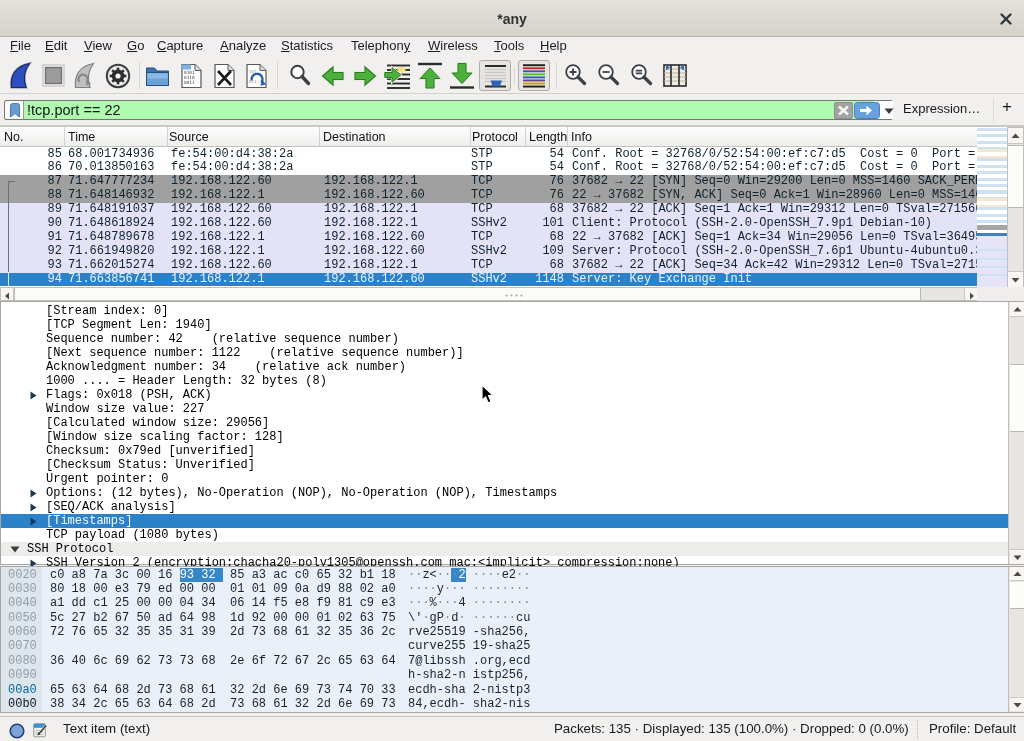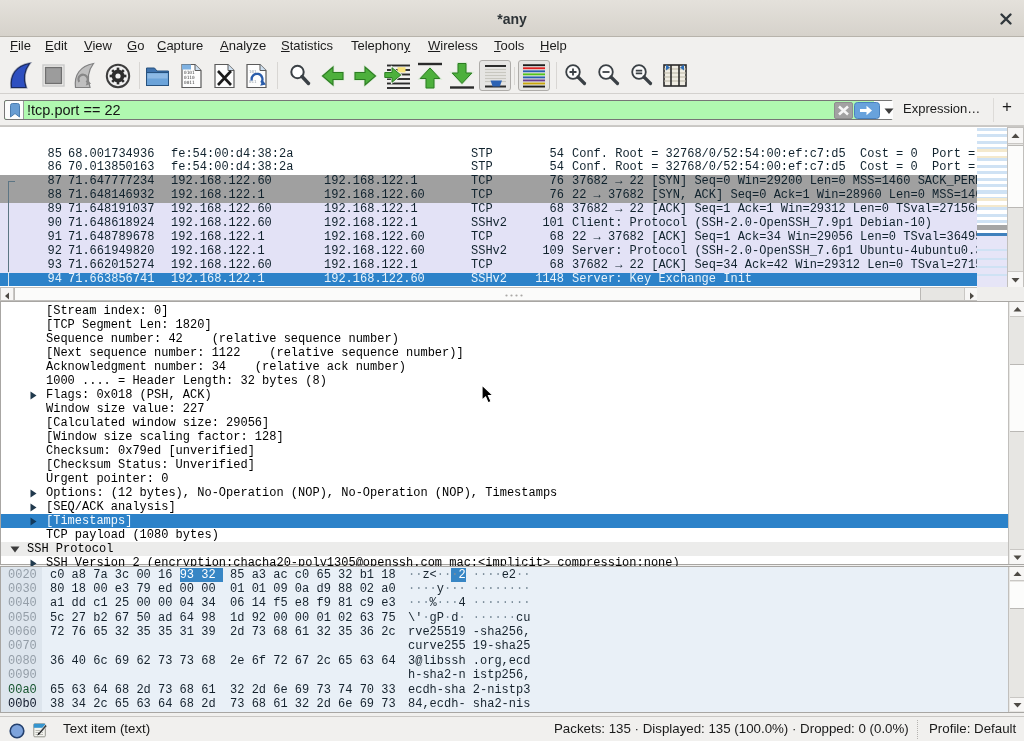--- a/index.html
+++ b/index.html
@@ -199,20 +199,35 @@
       </svg>
     <svg class="abs" style="left:878px;top:6px;" width="12" height="8" viewBox="0 0 12 8">
         <path d="M1.5 1.5 h9 l-4.5 5.5 z" fill="#3c3c3c"></path>
       </svg>
   </div>
   <div class="abs" style="left:903px;top:7px;font-size:13px;color:#1b1b1b;">Expression…</div>
   <div class="abs" style="left:993px;top:4px;width:1px;height:24px;background:#dddbd8;"></div>
   <div class="abs" style="left:1002px;top:3px;font-size:17px;color:#1b1b1b;">+</div>
 </div>
 <div class="abs" style="left:0;top:126px;width:1024px;height:174px;background:#ffffff;border-top:1px solid #c9c7c4;">
+<div class="abs" style="left:0;top:0;width:977px;height:20px;background:linear-gradient(#fdfdfd,#eeeeec);border-bottom:1px solid #c2c2c2;">
+<span class="abs" style="left:4px;top:3px;font-size:12.5px;color:#111;">No.</span>
+<span class="abs" style="left:68px;top:3px;font-size:12.5px;color:#111;">Time</span>
+<span class="abs" style="left:169px;top:3px;font-size:12.5px;color:#111;">Source</span>
+<span class="abs" style="left:323px;top:3px;font-size:12.5px;color:#111;">Destination</span>
+<span class="abs" style="left:472px;top:3px;font-size:12.5px;color:#111;">Protocol</span>
+<span class="abs" style="left:529px;top:3px;font-size:12.5px;color:#111;">Length</span>
+<span class="abs" style="left:571px;top:3px;font-size:12.5px;color:#111;">Info</span>
+<div class="abs" style="left:64px;top:0;width:1px;height:19px;background:#d2d2d2;"></div>
+<div class="abs" style="left:167px;top:0;width:1px;height:19px;background:#d2d2d2;"></div>
+<div class="abs" style="left:319px;top:0;width:1px;height:19px;background:#d2d2d2;"></div>
+<div class="abs" style="left:470px;top:0;width:1px;height:19px;background:#d2d2d2;"></div>
+<div class="abs" style="left:525px;top:0;width:1px;height:19px;background:#d2d2d2;"></div>
+<div class="abs" style="left:567px;top:0;width:1px;height:19px;background:#d2d2d2;"></div>
+</div>
 <div class="abs mono nw" style="left:0;top:20.5px;width:977px;height:13.9px;background:#ffffff;color:#10222d;font-size:12px;line-height:13.9px;overflow:hidden;"><span class="abs" style="left:0;top:0;width:62px;text-align:right;">85</span><span class="abs" style="left:68px;top:0;">68.001734936</span><span class="abs" style="left:171px;top:0;">fe:54:00:d4:38:2a</span><span class="abs" style="left:324px;top:0;"></span><span class="abs" style="left:471px;top:0;">STP</span><span class="abs" style="left:495px;top:0;width:69px;text-align:right;">54</span><span class="abs" style="left:572px;top:0;">Conf. Root = 32768/0/52:54:00:ef:c7:d5  Cost = 0  Port = 1</span></div>
 <div class="abs mono nw" style="left:0;top:34.4px;width:977px;height:13.9px;background:#ffffff;color:#10222d;font-size:12px;line-height:13.9px;overflow:hidden;"><span class="abs" style="left:0;top:0;width:62px;text-align:right;">86</span><span class="abs" style="left:68px;top:0;">70.013850163</span><span class="abs" style="left:171px;top:0;">fe:54:00:d4:38:2a</span><span class="abs" style="left:324px;top:0;"></span><span class="abs" style="left:471px;top:0;">STP</span><span class="abs" style="left:495px;top:0;width:69px;text-align:right;">54</span><span class="abs" style="left:572px;top:0;">Conf. Root = 32768/0/52:54:00:ef:c7:d5  Cost = 0  Port = 1</span></div>
 <div class="abs mono nw" style="left:0;top:48.3px;width:977px;height:13.9px;background:#a0a0a0;color:#10222d;font-size:12px;line-height:13.9px;overflow:hidden;"><span class="abs" style="left:0;top:0;width:62px;text-align:right;">87</span><span class="abs" style="left:68px;top:0;">71.647777234</span><span class="abs" style="left:171px;top:0;">192.168.122.60</span><span class="abs" style="left:324px;top:0;">192.168.122.1</span><span class="abs" style="left:471px;top:0;">TCP</span><span class="abs" style="left:495px;top:0;width:69px;text-align:right;">76</span><span class="abs" style="left:572px;top:0;">37682 → 22 [SYN] Seq=0 Win=29200 Len=0 MSS=1460 SACK_PERM</span></div>
 <div class="abs mono nw" style="left:0;top:62.2px;width:977px;height:13.9px;background:#a0a0a0;color:#10222d;font-size:12px;line-height:13.9px;overflow:hidden;"><span class="abs" style="left:0;top:0;width:62px;text-align:right;">88</span><span class="abs" style="left:68px;top:0;">71.648146932</span><span class="abs" style="left:171px;top:0;">192.168.122.1</span><span class="abs" style="left:324px;top:0;">192.168.122.60</span><span class="abs" style="left:471px;top:0;">TCP</span><span class="abs" style="left:495px;top:0;width:69px;text-align:right;">76</span><span class="abs" style="left:572px;top:0;">22 → 37682 [SYN, ACK] Seq=0 Ack=1 Win=28960 Len=0 MSS=146</span></div>
 <div class="abs mono nw" style="left:0;top:76.1px;width:977px;height:13.9px;background:#e3e2f6;color:#10222d;font-size:12px;line-height:13.9px;overflow:hidden;"><span class="abs" style="left:0;top:0;width:62px;text-align:right;">89</span><span class="abs" style="left:68px;top:0;">71.648191037</span><span class="abs" style="left:171px;top:0;">192.168.122.60</span><span class="abs" style="left:324px;top:0;">192.168.122.1</span><span class="abs" style="left:471px;top:0;">TCP</span><span class="abs" style="left:495px;top:0;width:69px;text-align:right;">68</span><span class="abs" style="left:572px;top:0;">37682 → 22 [ACK] Seq=1 Ack=1 Win=29312 Len=0 TSval=271566</span></div>
 <div class="abs mono nw" style="left:0;top:90.0px;width:977px;height:13.9px;background:#e3e2f6;color:#10222d;font-size:12px;line-height:13.9px;overflow:hidden;"><span class="abs" style="left:0;top:0;width:62px;text-align:right;">90</span><span class="abs" style="left:68px;top:0;">71.648618924</span><span class="abs" style="left:171px;top:0;">192.168.122.60</span><span class="abs" style="left:324px;top:0;">192.168.122.1</span><span class="abs" style="left:471px;top:0;">SSHv2</span><span class="abs" style="left:495px;top:0;width:69px;text-align:right;">101</span><span class="abs" style="left:572px;top:0;">Client: Protocol (SSH-2.0-OpenSSH_7.9p1 Debian-10)</span></div>
 <div class="abs mono nw" style="left:0;top:103.9px;width:977px;height:13.9px;background:#e3e2f6;color:#10222d;font-size:12px;line-height:13.9px;overflow:hidden;"><span class="abs" style="left:0;top:0;width:62px;text-align:right;">91</span><span class="abs" style="left:68px;top:0;">71.648789678</span><span class="abs" style="left:171px;top:0;">192.168.122.1</span><span class="abs" style="left:324px;top:0;">192.168.122.60</span><span class="abs" style="left:471px;top:0;">TCP</span><span class="abs" style="left:495px;top:0;width:69px;text-align:right;">68</span><span class="abs" style="left:572px;top:0;">22 → 37682 [ACK] Seq=1 Ack=34 Win=29056 Len=0 TSval=36495</span></div>
 <div class="abs mono nw" style="left:0;top:117.8px;width:977px;height:13.9px;background:#e3e2f6;color:#10222d;font-size:12px;line-height:13.9px;overflow:hidden;"><span class="abs" style="left:0;top:0;width:62px;text-align:right;">92</span><span class="abs" style="left:68px;top:0;">71.661949820</span><span class="abs" style="left:171px;top:0;">192.168.122.1</span><span class="abs" style="left:324px;top:0;">192.168.122.60</span><span class="abs" style="left:471px;top:0;">SSHv2</span><span class="abs" style="left:495px;top:0;width:69px;text-align:right;">109</span><span class="abs" style="left:572px;top:0;">Server: Protocol (SSH-2.0-OpenSSH_7.6p1 Ubuntu-4ubuntu0.3</span></div>
 <div class="abs mono nw" style="left:0;top:131.7px;width:977px;height:13.9px;background:#e3e2f6;color:#10222d;font-size:12px;line-height:13.9px;overflow:hidden;"><span class="abs" style="left:0;top:0;width:62px;text-align:right;">93</span><span class="abs" style="left:68px;top:0;">71.662015274</span><span class="abs" style="left:171px;top:0;">192.168.122.60</span><span class="abs" style="left:324px;top:0;">192.168.122.1</span><span class="abs" style="left:471px;top:0;">TCP</span><span class="abs" style="left:495px;top:0;width:69px;text-align:right;">68</span><span class="abs" style="left:572px;top:0;">37682 → 22 [ACK] Seq=34 Ack=42 Win=29312 Len=0 TSval=2715</span></div>
 <div class="abs mono nw" style="left:0;top:145.6px;width:977px;height:13.9px;background:#2c82c9;color:#e8f3fb;font-size:12px;line-height:13.9px;overflow:hidden;"><span class="abs" style="left:0;top:0;width:62px;text-align:right;">94</span><span class="abs" style="left:68px;top:0;">71.663856741</span><span class="abs" style="left:171px;top:0;">192.168.122.1</span><span class="abs" style="left:324px;top:0;">192.168.122.60</span><span class="abs" style="left:471px;top:0;">SSHv2</span><span class="abs" style="left:495px;top:0;width:69px;text-align:right;">1148</span><span class="abs" style="left:572px;top:0;">Server: Key Exchange Init</span></div>
@@ -257,21 +272,21 @@
         </svg>
  </div>
  <div class="abs" style="left:963px;top:0;width:13px;height:12px;background:#f7f6f5;border-left:1px solid #c9c7c4;"><svg width="13" height="12">
           <path d="M5 2.5 L9 6 L5 9.5 z" fill="#4e4a45"></path>
         </svg></div>
 </div>
 <div class="abs" style="left:977px;top:160px;width:47px;height:14px;background:#efeeec;"></div>
 </div>
 <div class="abs" style="left:0;top:301px;width:1024px;height:264px;background:#ffffff;border:1px solid #a8a6a3;">
 <div class="abs mono nw" style="left:45px;top:1.5px;font-size:12px;line-height:14px;color:#000000;">[Stream index: 0]</div>
-<div class="abs mono nw" style="left:45px;top:15.5px;font-size:12px;line-height:14px;color:#000000;">[TCP Segment Len: 1820]</div>
+<div class="abs mono nw" style="left:45px;top:15.5px;font-size:12px;line-height:14px;color:#000000;">[TCP Segment Len: 1940]</div>
 <div class="abs mono nw" style="left:45px;top:29.5px;font-size:12px;line-height:14px;color:#000000;">Sequence number: 42    (relative sequence number)</div>
 <div class="abs mono nw" style="left:45px;top:43.5px;font-size:12px;line-height:14px;color:#000000;">[Next sequence number: 1122    (relative sequence number)]</div>
 <div class="abs mono nw" style="left:45px;top:57.5px;font-size:12px;line-height:14px;color:#000000;">Acknowledgment number: 34    (relative ack number)</div>
 <div class="abs mono nw" style="left:45px;top:71.5px;font-size:12px;line-height:14px;color:#000000;">1000 .... = Header Length: 32 bytes (8)</div>
 <svg class="abs" style="left:29px;top:88.5px;" width="7" height="9">
       <path d="M0.5 0.5 v8 l6 -4 z" fill="#20394d"></path>
     </svg>
 <div class="abs mono nw" style="left:45px;top:85.5px;font-size:12px;line-height:14px;color:#000000;">Flags: 0x018 (PSH, ACK)</div>
 <div class="abs mono nw" style="left:45px;top:99.5px;font-size:12px;line-height:14px;color:#000000;">Window size value: 227</div>
 <div class="abs mono nw" style="left:45px;top:113.5px;font-size:12px;line-height:14px;color:#000000;">[Calculated window size: 29056]</div>
@@ -339,24 +354,24 @@
 <div class="abs mono nw" style="left:7px;top:43.75px;font-size:12px;line-height:14.35px;color:#949ea8;">0050</div>
 <div class="abs mono nw" style="left:49px;top:43.75px;font-size:12px;line-height:14.35px;color:#16232e;">5c 27 b2 67 50 ad 64 98  1d 92 00 00 01 02 63 75</div>
 <div class="abs mono nw" style="left:407px;top:43.75px;font-size:12px;line-height:14.35px;color:#16232e;">\'<span style="color:#7e8f9c;">·</span>gP<span style="color:#7e8f9c;">·</span>d<span style="color:#7e8f9c;">·</span> <span style="color:#7e8f9c;">·</span><span style="color:#7e8f9c;">·</span><span style="color:#7e8f9c;">·</span><span style="color:#7e8f9c;">·</span><span style="color:#7e8f9c;">·</span><span style="color:#7e8f9c;">·</span>cu</div>
 <div class="abs mono nw" style="left:7px;top:58.10px;font-size:12px;line-height:14.35px;color:#949ea8;">0060</div>
 <div class="abs mono nw" style="left:49px;top:58.10px;font-size:12px;line-height:14.35px;color:#16232e;">72 76 65 32 35 35 31 39  2d 73 68 61 32 35 36 2c</div>
 <div class="abs mono nw" style="left:407px;top:58.10px;font-size:12px;line-height:14.35px;color:#16232e;">rve25519 -sha256,</div>
 <div class="abs mono nw" style="left:7px;top:72.45px;font-size:12px;line-height:14.35px;color:#949ea8;">0070</div>
 <div class="abs mono nw" style="left:407px;top:72.45px;font-size:12px;line-height:14.35px;color:#16232e;">curve255 19-sha25</div>
 <div class="abs mono nw" style="left:7px;top:86.80px;font-size:12px;line-height:14.35px;color:#949ea8;">0080</div>
 <div class="abs mono nw" style="left:49px;top:86.80px;font-size:12px;line-height:14.35px;color:#16232e;text-align:right;">36 40 6c 69 62 73 73 68  2e 6f 72 67 2c 65 63 64</div>
-<div class="abs mono nw" style="left:407px;top:86.80px;font-size:12px;line-height:14.35px;color:#16232e;">3@libssh .org,ecd</div>
+<div class="abs mono nw" style="left:407px;top:86.80px;font-size:12px;line-height:14.35px;color:#16232e;">7@libssh .org,ecd</div>
 <div class="abs mono nw" style="left:7px;top:101.15px;font-size:12px;line-height:14.35px;color:#949ea8;">0090</div>
 <div class="abs mono nw" style="left:407px;top:101.15px;font-size:12px;line-height:14.35px;color:#16232e;">h-sha2-n istp256,</div>
-<div class="abs mono nw" style="left:7px;top:115.50px;font-size:12px;line-height:14.35px;color:#14532d;">00a0</div>
+<div class="abs mono nw" style="left:7px;top:115.50px;font-size:12px;line-height:14.35px;color:#0369a1;">00a0</div>
 <div class="abs mono nw" style="left:49px;top:115.50px;font-size:12px;line-height:14.35px;color:#16232e;">65 63 64 68 2d 73 68 61  32 2d 6e 69 73 74 70 33</div>
 <div class="abs mono nw" style="left:407px;top:115.50px;font-size:12px;line-height:14.35px;color:#16232e;">ecdh-sha 2-nistp3</div>
 <div class="abs mono nw" style="left:7px;top:129.85px;font-size:12px;line-height:14.35px;color:#0f172a;">00b0</div>
 <div class="abs mono nw" style="left:49px;top:129.85px;font-size:12px;line-height:14.35px;color:#16232e;">38 34 2c 65 63 64 68 2d  73 68 61 32 2d 6e 69 73</div>
 <div class="abs mono nw" style="left:407px;top:129.85px;font-size:12px;line-height:14.35px;color:#16232e;">84,ecdh- sha2-nis</div>
 <div class="abs" style="left:1007px;top:0;width:16px;height:145px;background:#e7e6e3;border-left:1px solid #c1bfbc;">
  <div class="abs" style="left:1px;top:0;width:15px;height:14px;background:#f7f6f5;border-bottom:1px solid #c9c7c4;"><svg width="15" height="14">
           <path d="M3.5 9 L7.5 4.5 L11.5 9 z" fill="#4e4a45"></path>
         </svg></div>
  <div class="abs" style="left:1px;top:15px;width:15px;height:27px;background:#fcfcfb;border-bottom:1px solid #bab8b5;"></div>

